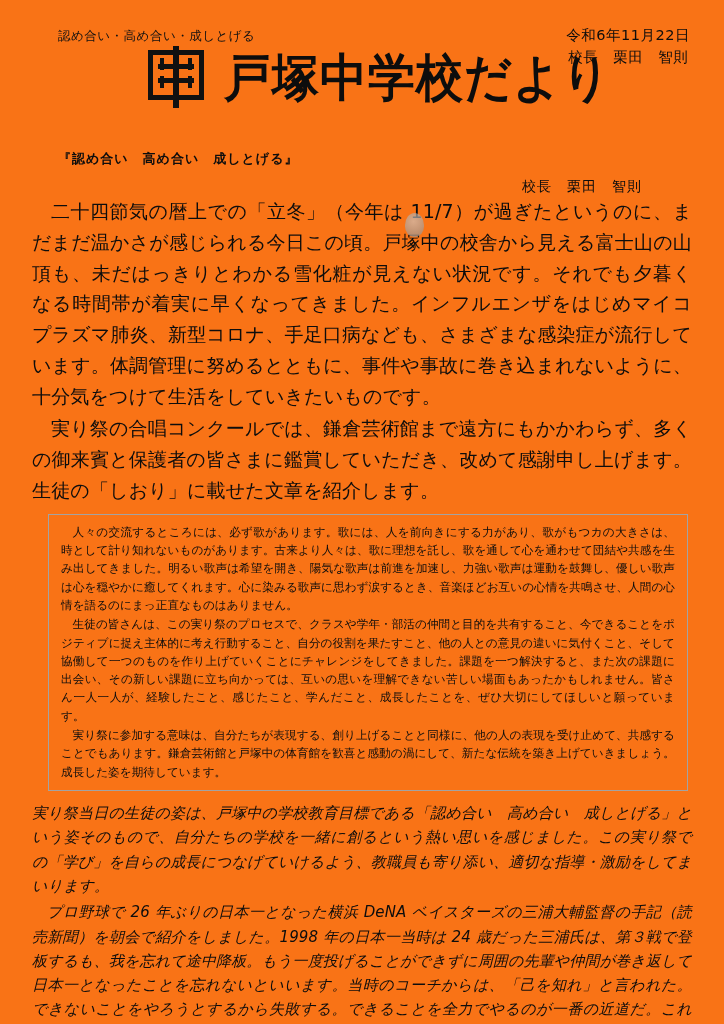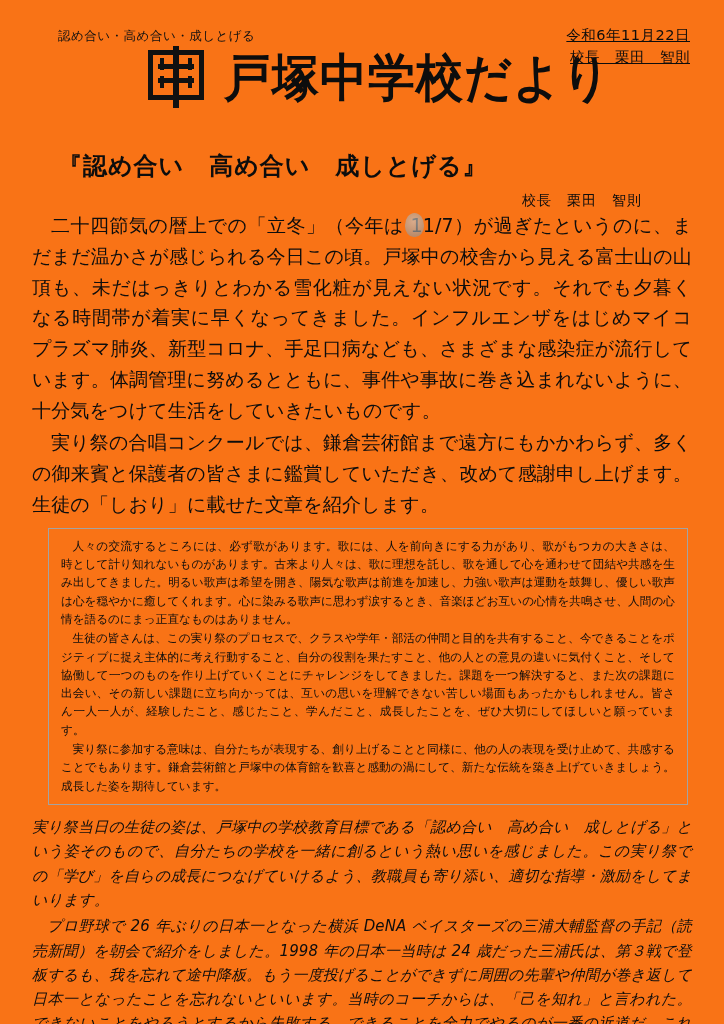--- a/index.html
+++ b/index.html
@@ -59,32 +59,31 @@
     letter-spacing: 1px;
     line-height: 1;
     white-space: nowrap;
     transform: scaleY(1.08);
     transform-origin: left center;
   }
   .issue-info {
     position: absolute;
     right: 4px;
     top: 2px;
-    text-align: right;
+    text-align: center;
     font-size: 14.5px;
     line-height: 1.55;
     white-space: nowrap;
-    text-decoration: underline;
   }
   .issue-info div { letter-spacing: 0.5px; }
   
   .headline {
     margin-top: 10px;
     font-family: "DejaVu Serif", serif;
-    font-size: 24px;
+    font-size: 13px;
     font-weight: bold;
     letter-spacing: 1px;
     padding-left: 28px;
   }
   .byline {
     text-align: right;
     font-size: 14px;
     padding-right: 52px;
     margin-top: 10px;
     letter-spacing: 1px;

